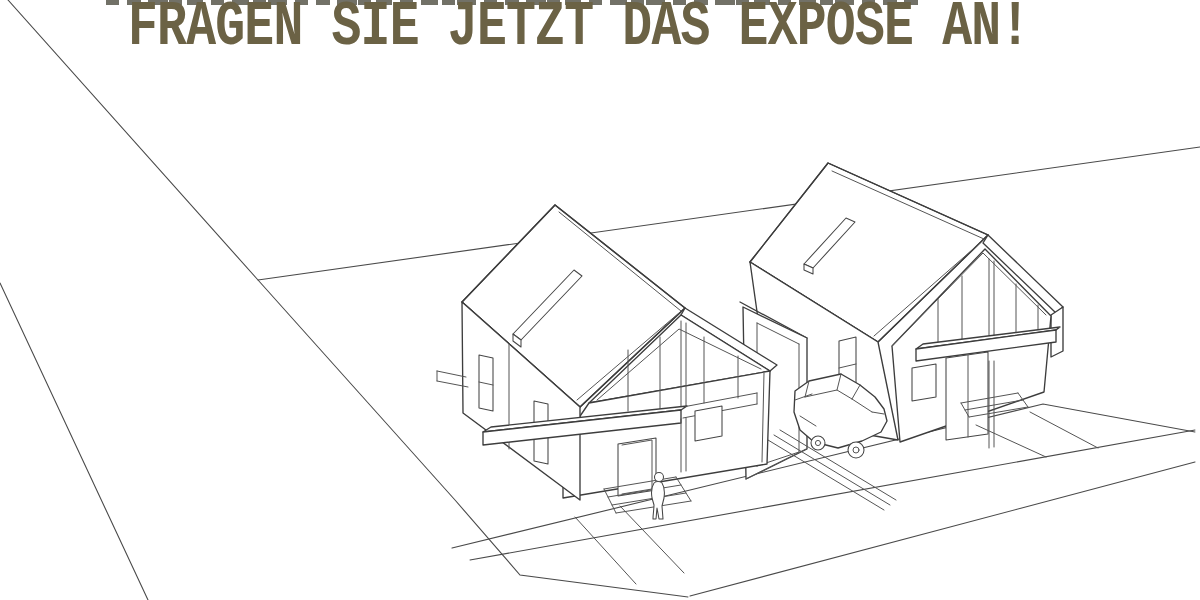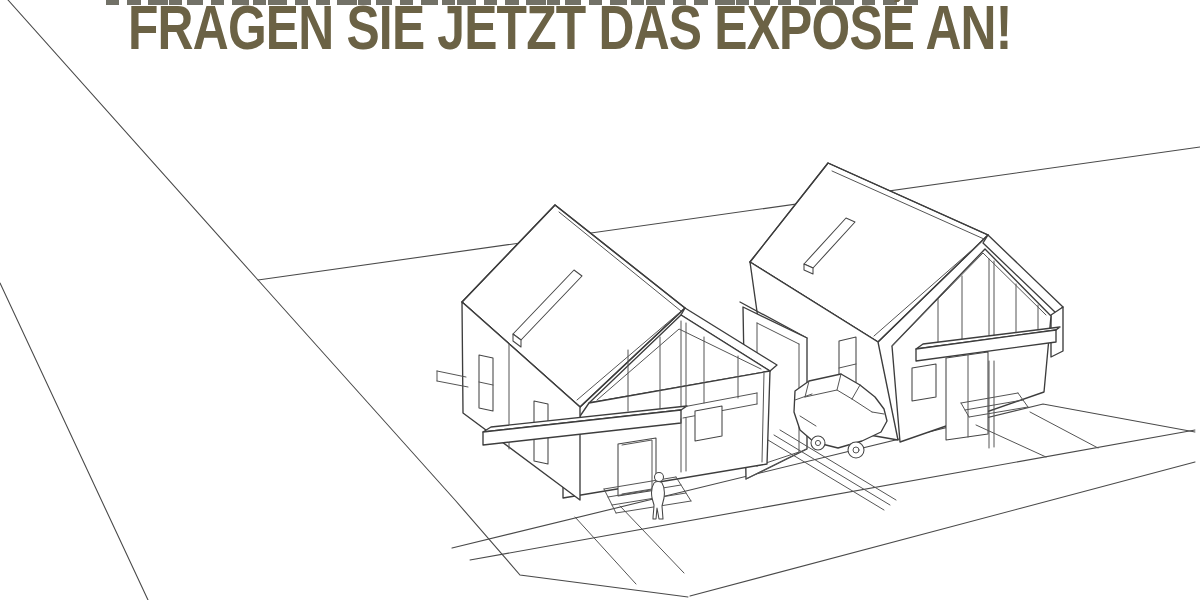--- a/index.html
+++ b/index.html
@@ -1,21 +1,21 @@
 <!DOCTYPE html>
 <html><head>
 <meta charset="utf-8">
 <style>
   html,body{margin:0;padding:0;}
   body{
     width:1200px;height:600px;overflow:hidden;position:relative;
     background:#ffffff;
     font-family:"Liberation Sans", sans-serif;
   }
-  .stage{position:absolute;inset:0;width:1200px;height:524px;}
+  .stage{position:absolute;inset:0;width:1200px;height:524px;font-family:Liberation Mono, monospace;}
   
   .top-fragments{
     position:absolute;left:106px;top:0;width:812px;height:5px;
     background:
       repeating-linear-gradient(90deg,#504e42 0 13px,rgba(0,0,0,0) 13px 21px),
       repeating-linear-gradient(90deg,#504e42 0 8px,rgba(0,0,0,0) 8px 27px);
     opacity:.8;
   }
   h1.headline{
     position:absolute;left:128px;top:-4px;margin:0;

